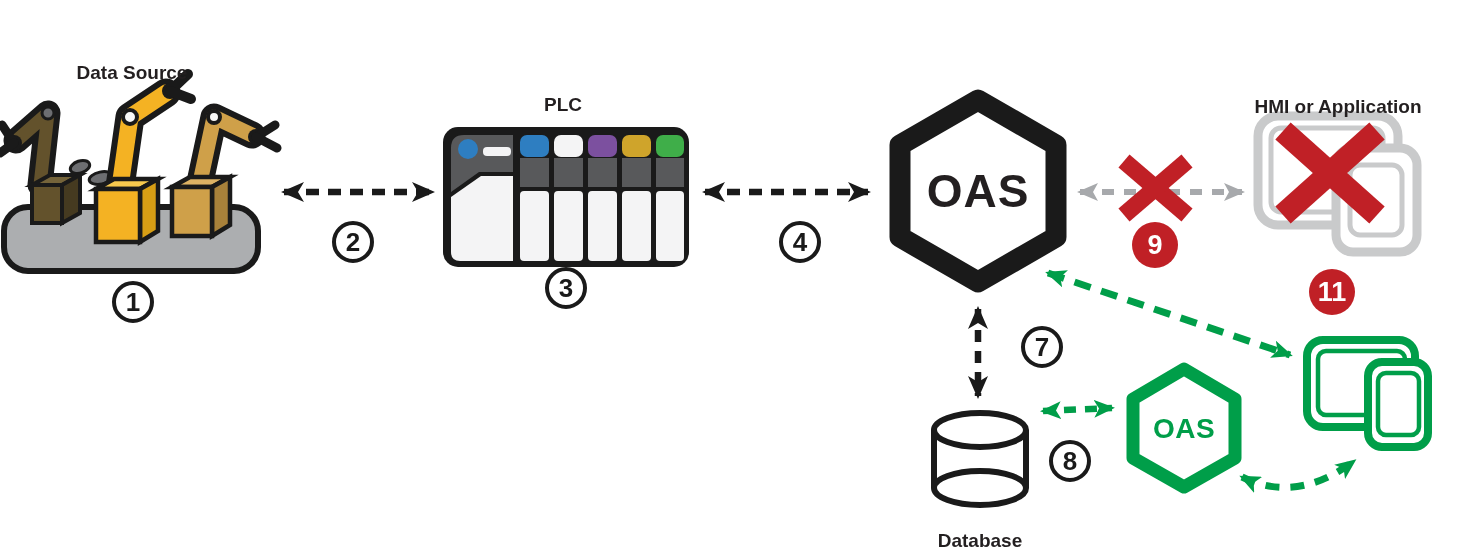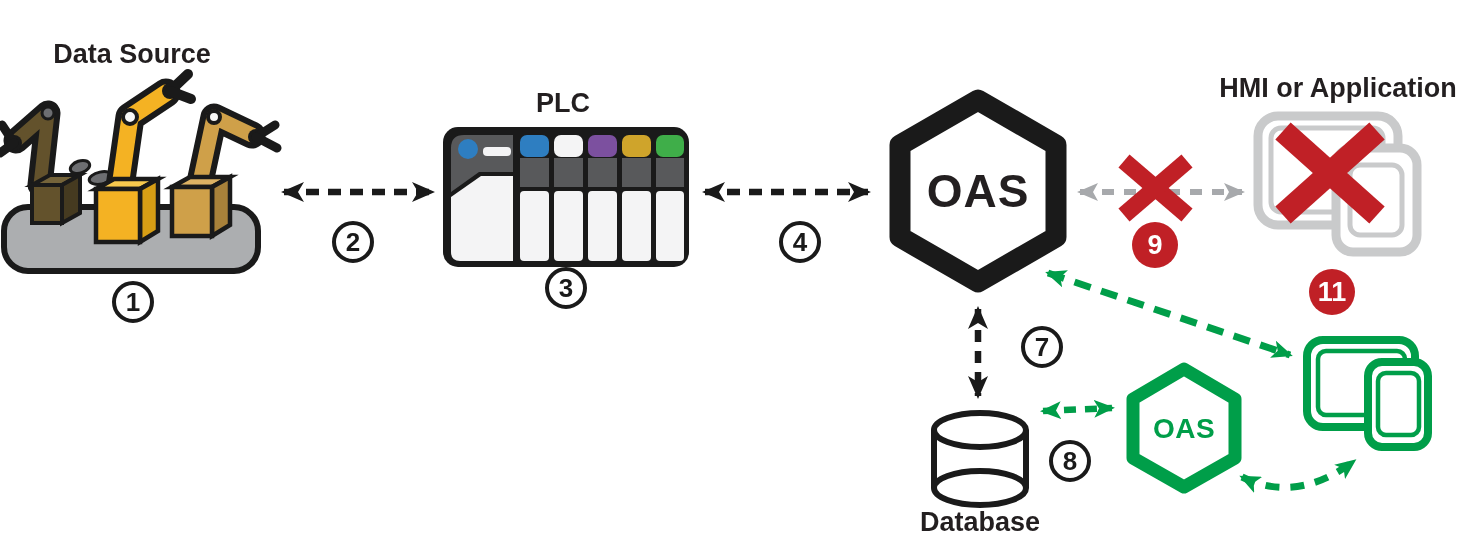--- a/index.html
+++ b/index.html
@@ -1,20 +1,20 @@
 <!DOCTYPE html>
 <html><head>
 <meta charset="utf-8">
 <style>
   html,body{margin:0;padding:0;background:#ffffff;}
   .stage{position:relative;width:1467px;height:547px;background:#fff;overflow:hidden;
          font-family:"Liberation Sans",sans-serif;}
   .stage svg{position:absolute;}
   .lbl{position:absolute;font-weight:bold;color:#231F20;text-align:center;line-height:1.05;}
-  .lbl.sm{font-size:27px;}
+  .lbl.sm{font-size:19px;margin-top:23px;}
   .oas-main{font-size:46px;letter-spacing:1px;}
   .oas-green{font-size:28px;color:#009E49;letter-spacing:0.5px;}
   .badge{position:absolute;display:flex;align-items:center;justify-content:center;
          border-radius:50%;font-weight:bold;}
   .badge.outline{width:34px;height:34px;border:4px solid #1a1a1a;color:#1a1a1a;font-size:26px;background:#fff;}
   .badge.red{width:46px;height:46px;background:#C02026;color:#fff;font-size:27px;}
 </style>
 </head>
 <body>
 
@@ -142,21 +142,21 @@
     <g>
       <line x1="1124" y1="161" x2="1187" y2="215" stroke="#C02026" stroke-width="17"></line>
       <line x1="1187" y1="161" x2="1124" y2="215" stroke="#C02026" stroke-width="17"></line>
     </g>
     <line x1="1043" y1="411" x2="1112" y2="408" stroke="#009E49" stroke-width="6.5" stroke-dasharray="12 9" marker-start="url(#agr)" marker-end="url(#agr)"></line>
     <line x1="1048" y1="273" x2="1290" y2="355" stroke="#009E49" stroke-width="7" stroke-dasharray="17 11" marker-start="url(#agr)" marker-end="url(#agr)"></line>
     <path d="M1242,477 Q1297,504 1354,461" fill="none" stroke="#009E49" stroke-width="7" stroke-dasharray="14 11" marker-start="url(#agr)" marker-end="url(#agr)"></path>
   </svg>
 
   <div class="lbl sm" style="left:12px;top:40px;width:240px">Data Source</div>
-  <div class="lbl sm" style="left:463px;top:89px;width:200px">PLC</div>
+  <div class="lbl sm" style="left:463px;top:72px;width:200px">PLC</div>
   <div class="lbl oas-main" style="left:878px;top:167px;width:200px">OAS</div>
   <div class="lbl sm" style="left:1188px;top:74px;width:300px">HMI or Application</div>
   <div class="lbl sm" style="left:880px;top:508px;width:200px">Database</div>
   <div class="lbl oas-green" style="left:1124px;top:414px;width:120px">OAS</div>
 
   <div class="badge outline" style="left:112px;top:281px">1</div>
   <div class="badge outline" style="left:332px;top:221px">2</div>
   <div class="badge outline" style="left:545px;top:267px">3</div>
   <div class="badge outline" style="left:779px;top:221px">4</div>
   <div class="badge outline" style="left:1021px;top:326px">7</div>

